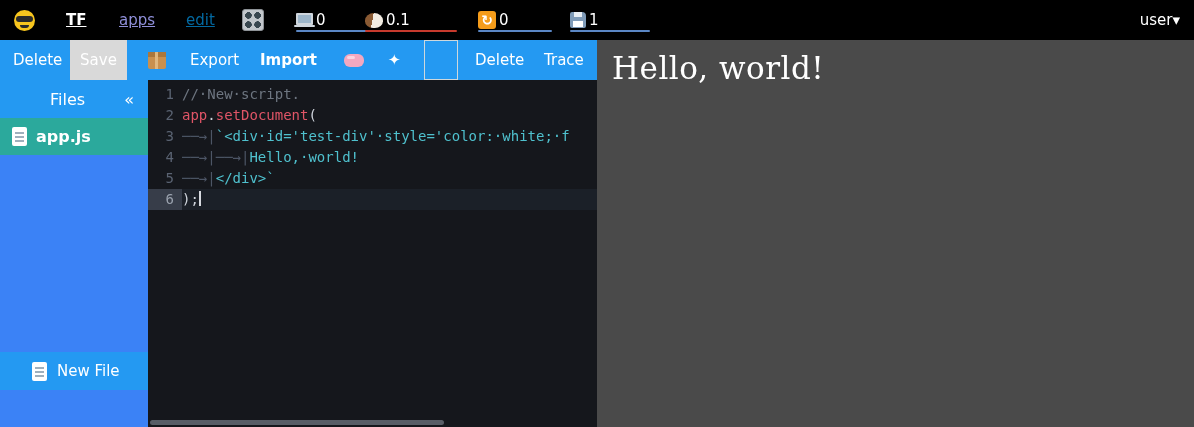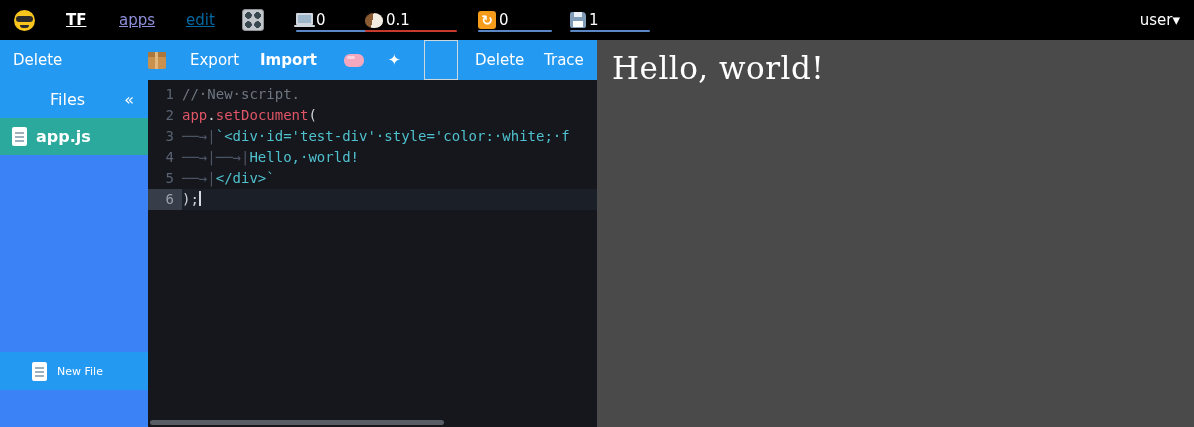--- a/index.html
+++ b/index.html
@@ -74,21 +74,21 @@
 
   
   .sidebar { position:absolute; left:0; top:40px; width:148px; height:347px; background:#3b82f6; }
   .files-header { height:38px; background:#2499f2; color:#fff; display:flex; align-items:center; position:relative; }
   .files-title { position:absolute; left:50px; font-size:16px; }
   .collapse { position:absolute; right:14px; font-size:16px; cursor:pointer; }
   .file-item { height:37px; background:#2ba99c; color:#fff; font-weight:bold; font-size:16px; display:flex; align-items:center; gap:9px; padding-left:12px; cursor:pointer; }
   .doc-icon { width:15px; height:19px; background:#fff; border-radius:2px; position:relative; flex:none; }
   .doc-icon::after { content:""; position:absolute; left:3px; right:3px; top:5px; height:10px;
     background:linear-gradient(#9fb0bd 0 2px,transparent 2px 4px,#9fb0bd 4px 6px,transparent 6px 8px,#9fb0bd 8px 10px); }
-  .sb-action { position:absolute; left:0; width:148px; background:#2499f2; color:#fff; font-size:11px; display:flex; align-items:center; gap:10px; padding-left:32px; cursor:pointer; }
+  .sb-action { position:absolute; left:0; width:148px; background:#2499f2; color:#fff; font-size:15px; display:flex; align-items:center; gap:10px; padding-left:32px; cursor:pointer; }
   .sb-new    { bottom:37px; height:38px; }
   .sb-remove { bottom:0; height:37px; padding-left:20px; }
   .bin-icon { width:20px; height:20px; background:#1f6fd0; border-radius:2px; position:relative; flex:none; }
   .bin-icon::before { content:""; position:absolute; left:5px; top:5px; width:10px; height:2px; background:#fff; }
   .bin-icon::after  { content:""; position:absolute; left:6px; top:8px; width:8px; height:9px; background:#fff; clip-path:polygon(10% 0,90% 0,75% 100%,25% 100%); }
 
   
   .editor { position:absolute; left:148px; top:40px; width:449px; height:347px; background:#15171c; overflow:hidden; font-family:"DejaVu Sans Mono","Liberation Mono",monospace; font-size:14px; cursor:text; }
   .code-line { display:flex; height:21px; line-height:21px; white-space:pre; }
   .code-line:first-child { margin-top:4px; }
@@ -153,20 +153,21 @@
       </div>
     </div>
 
     <div class="topbar-item user-menu">user▾</div>
   </div>
 
   <div class="left-main">
 
     <div class="toolbar">
       <div class="t-item t-close">Delete</div>
+      <div class="t-item t-save">Save</div>
       <div class="t-item t-pkg">
           <span class="pkg-icon"></span>
         </div>
       <div class="t-item t-export">Export</div>
       <div class="t-item t-import">Import</div>
       <div class="t-item t-soap">
           <span class="soap-icon"></span>
         </div>
       <div class="t-item t-spark">✦</div>
       <div class="t-item t-blank"></div>

